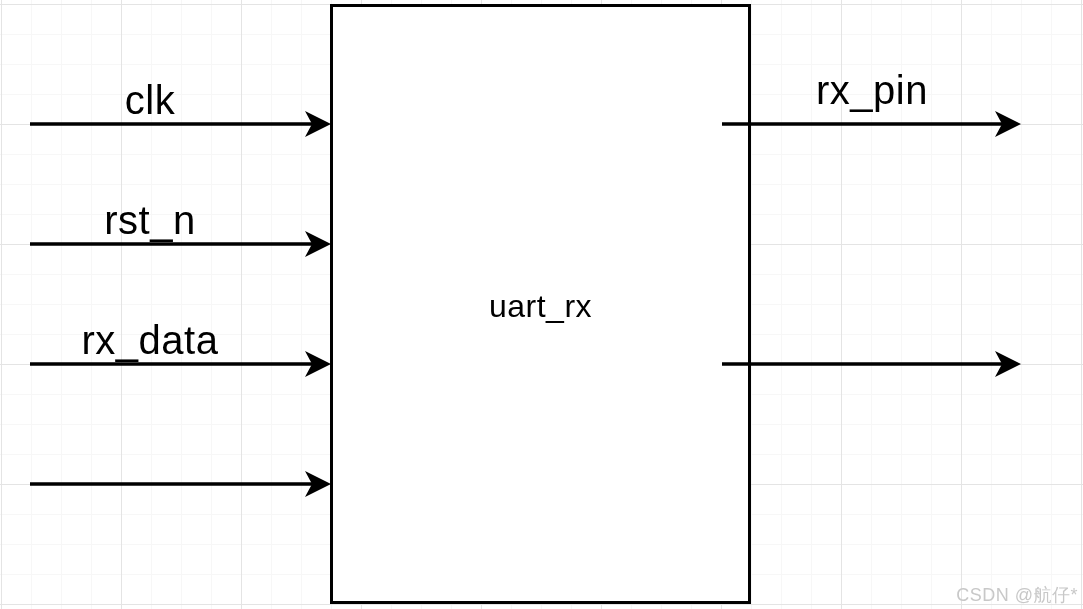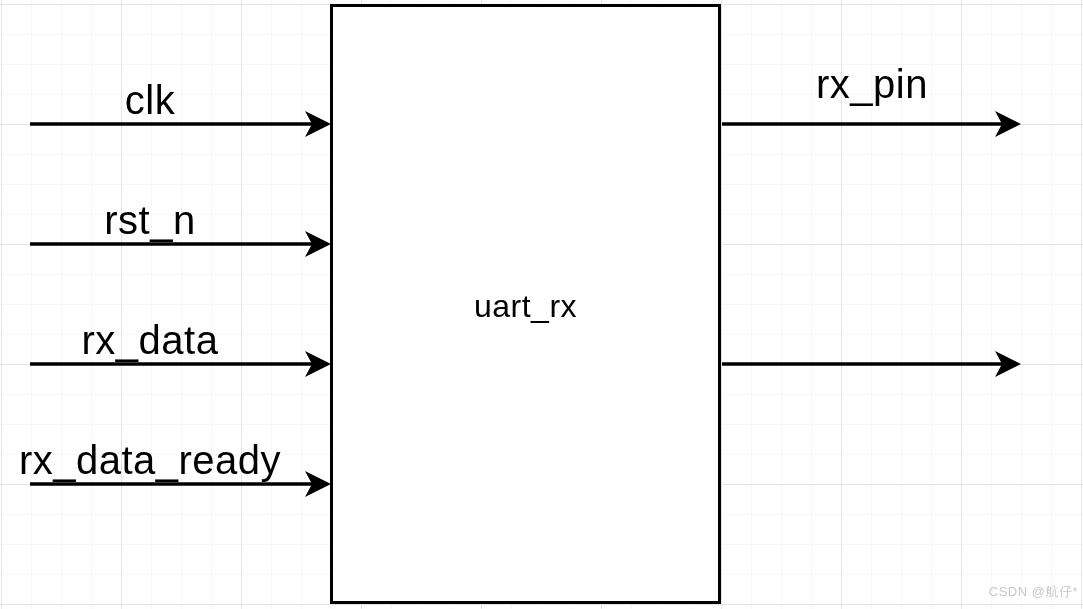--- a/index.html
+++ b/index.html
@@ -25,21 +25,21 @@
       linear-gradient(to bottom, var(--grid_major) 1px, transparent 1px),
       linear-gradient(to right, var(--grid_minor) 1px, transparent 1px),
       linear-gradient(to bottom, var(--grid_minor) 1px, transparent 1px);
     background-size: 120px 120px, 120px 120px, 30px 30px, 30px 30px;
     background-position: 1px 0px, 0px 4px, 1px 0px, 0px 4px;
   }
   .module-box {
     position: absolute;
     left: 330px;
     top: 4px;
-    width: 391px;
+    width: 421px;
     height: 600px;
     background: var(--background);
     border: 3.5px solid var(--stroke);
     display: flex;
     align-items: center;
     justify-content: center;
   }
   .module-title {
     font-size: 32px;
     letter-spacing: 0.5px;
@@ -65,21 +65,21 @@
     white-space: nowrap;
     font-size: 40px;
     letter-spacing: 0.5px;
     color: var(--stroke);
     line-height: 1.15;
   }
   .watermark {
     position: absolute;
     right: 5px;
     top: 583px;
-    font-size: 13px;
+    font-size: 18px;
     letter-spacing: 0.5px;
     color: var(--watermark);
   }
 </style>
 </head>
 <body>
 
 <div class="canvas">
 
   <div class="module-box">
@@ -109,19 +109,18 @@
     </g>
     <g>
       <line class="wire" x1="722" y1="364" x2="1002" y2="364"></line>
       <polygon class="head" points="1021,364 995,351 1002,364 995,377"></polygon>
     </g>
   </svg>
 
   <div class="port-label" style="left:150px; top:77px">clk</div>
   <div class="port-label" style="left:150px; top:197px">rst_n</div>
   <div class="port-label" style="left:150px; top:317px">rx_data</div>
-  <div class="port-label" style="left:150px; top:437px">rx_data_ready</div>
 
-  <div class="port-label" style="left:872px; top:61px">rx_pin</div>
+  <div class="port-label" style="left:872px; top:67px">rx_pin</div>
 
   <div class="watermark">CSDN @航仔*</div>
 
 </div>
 
 </body></html>

